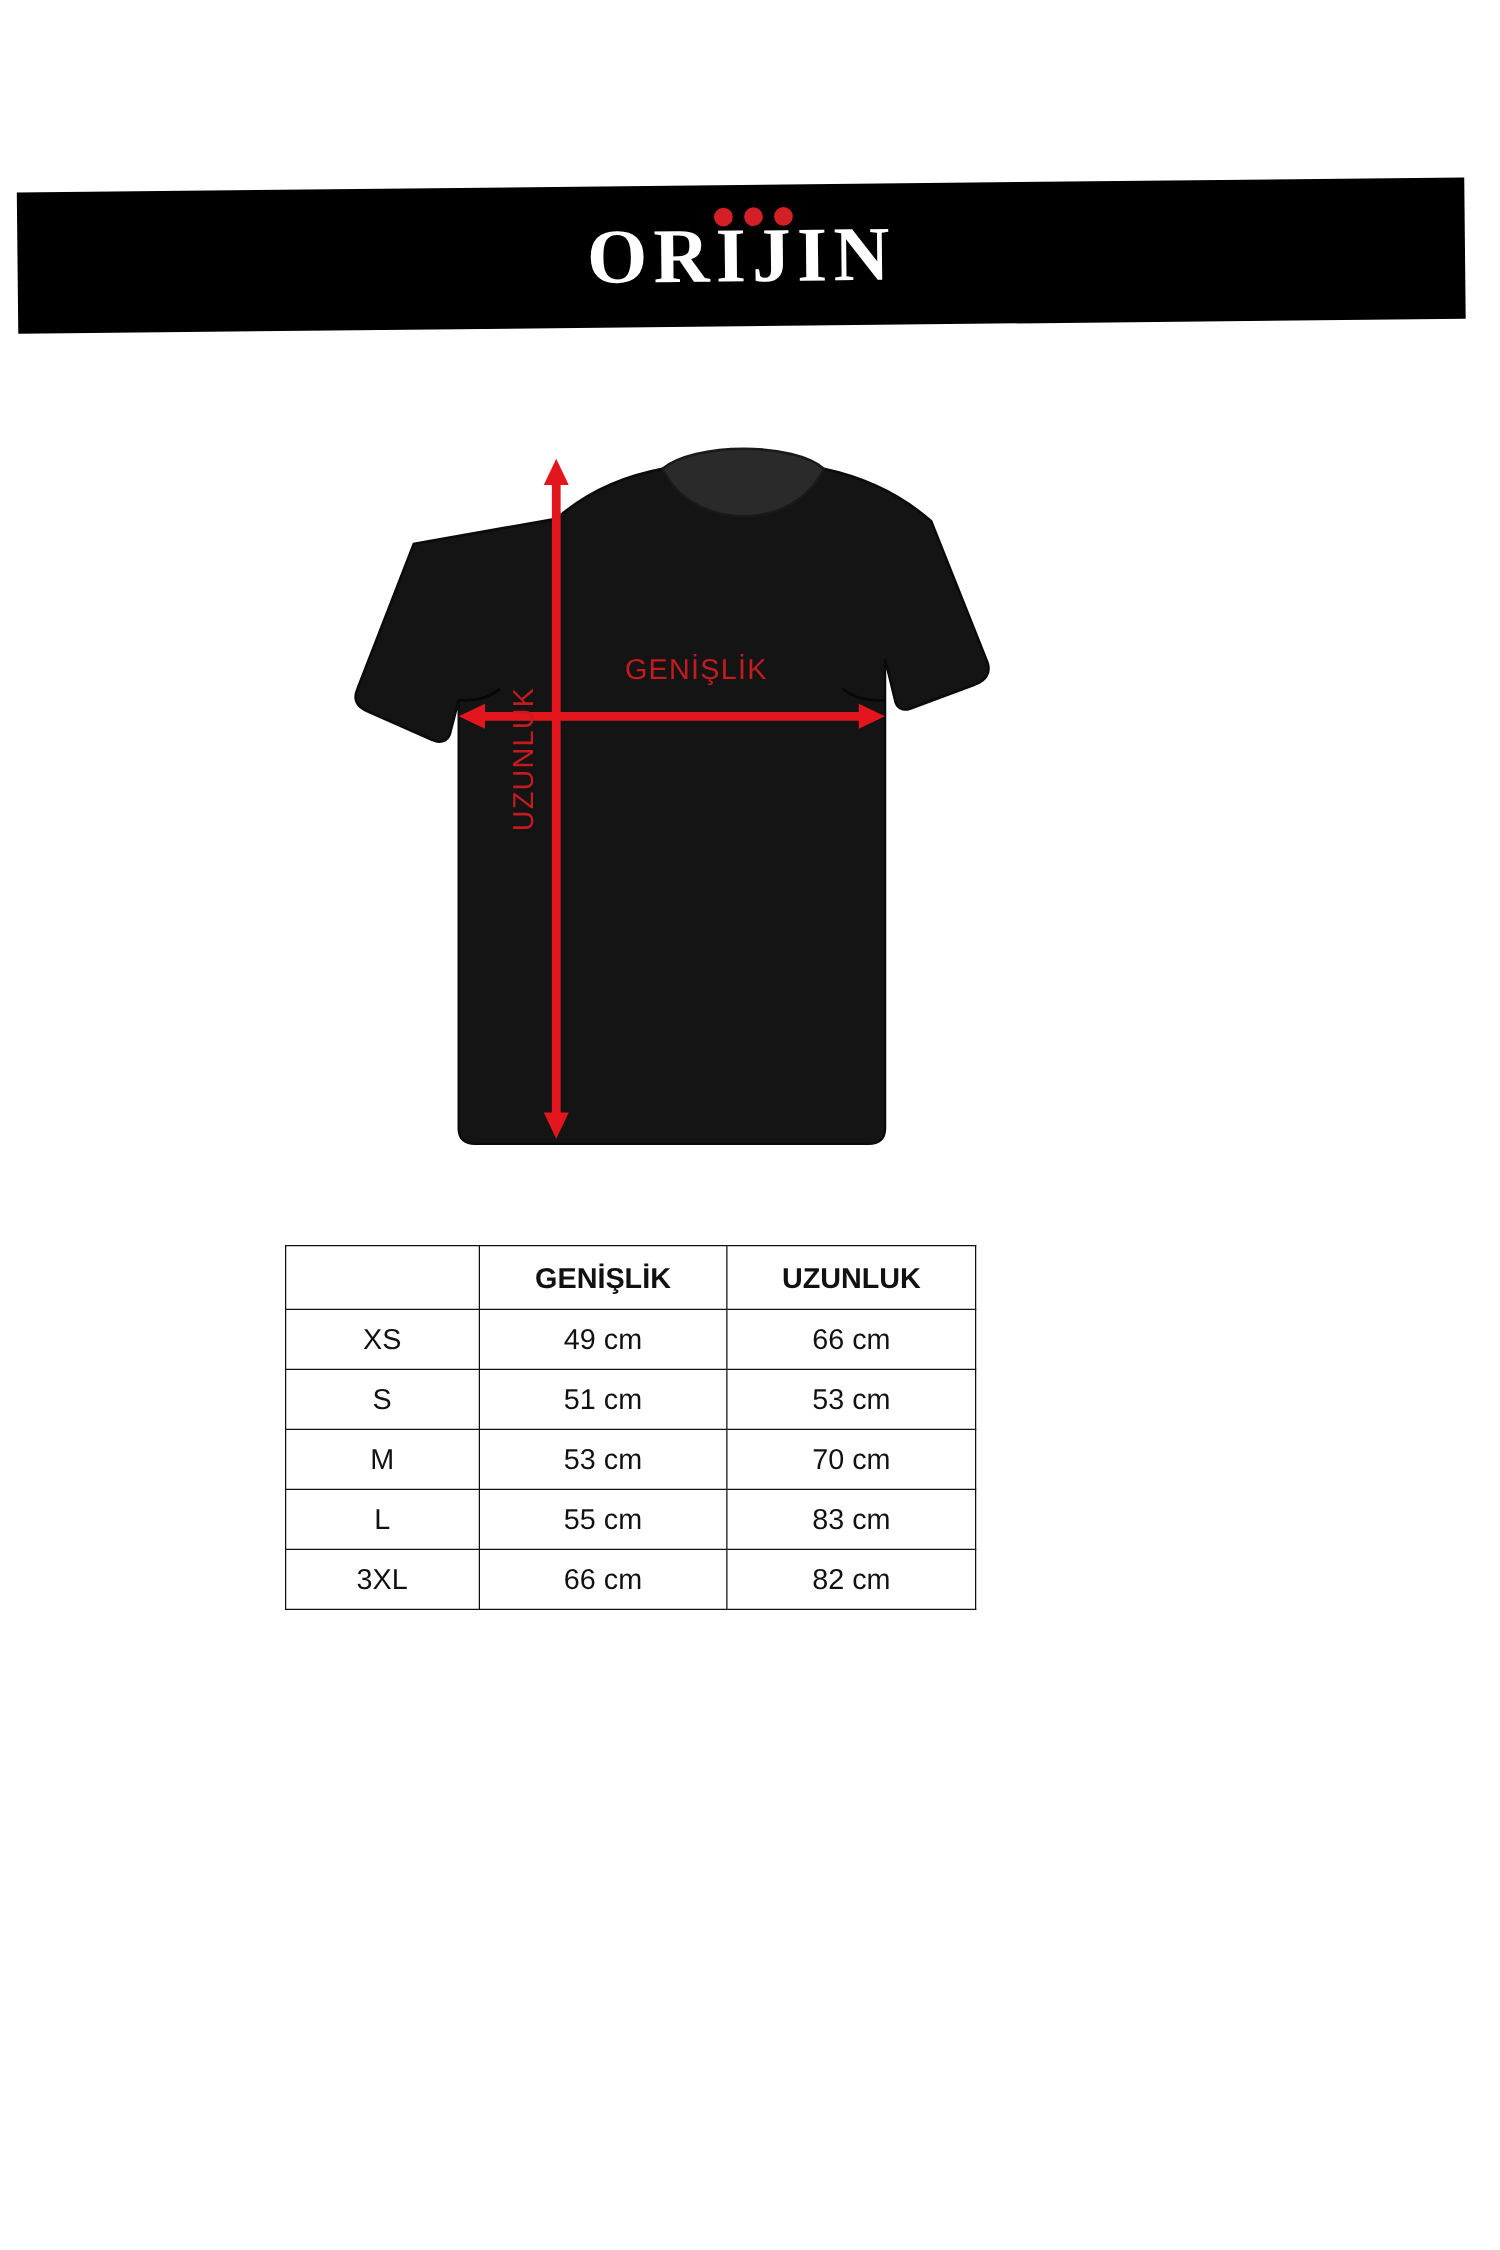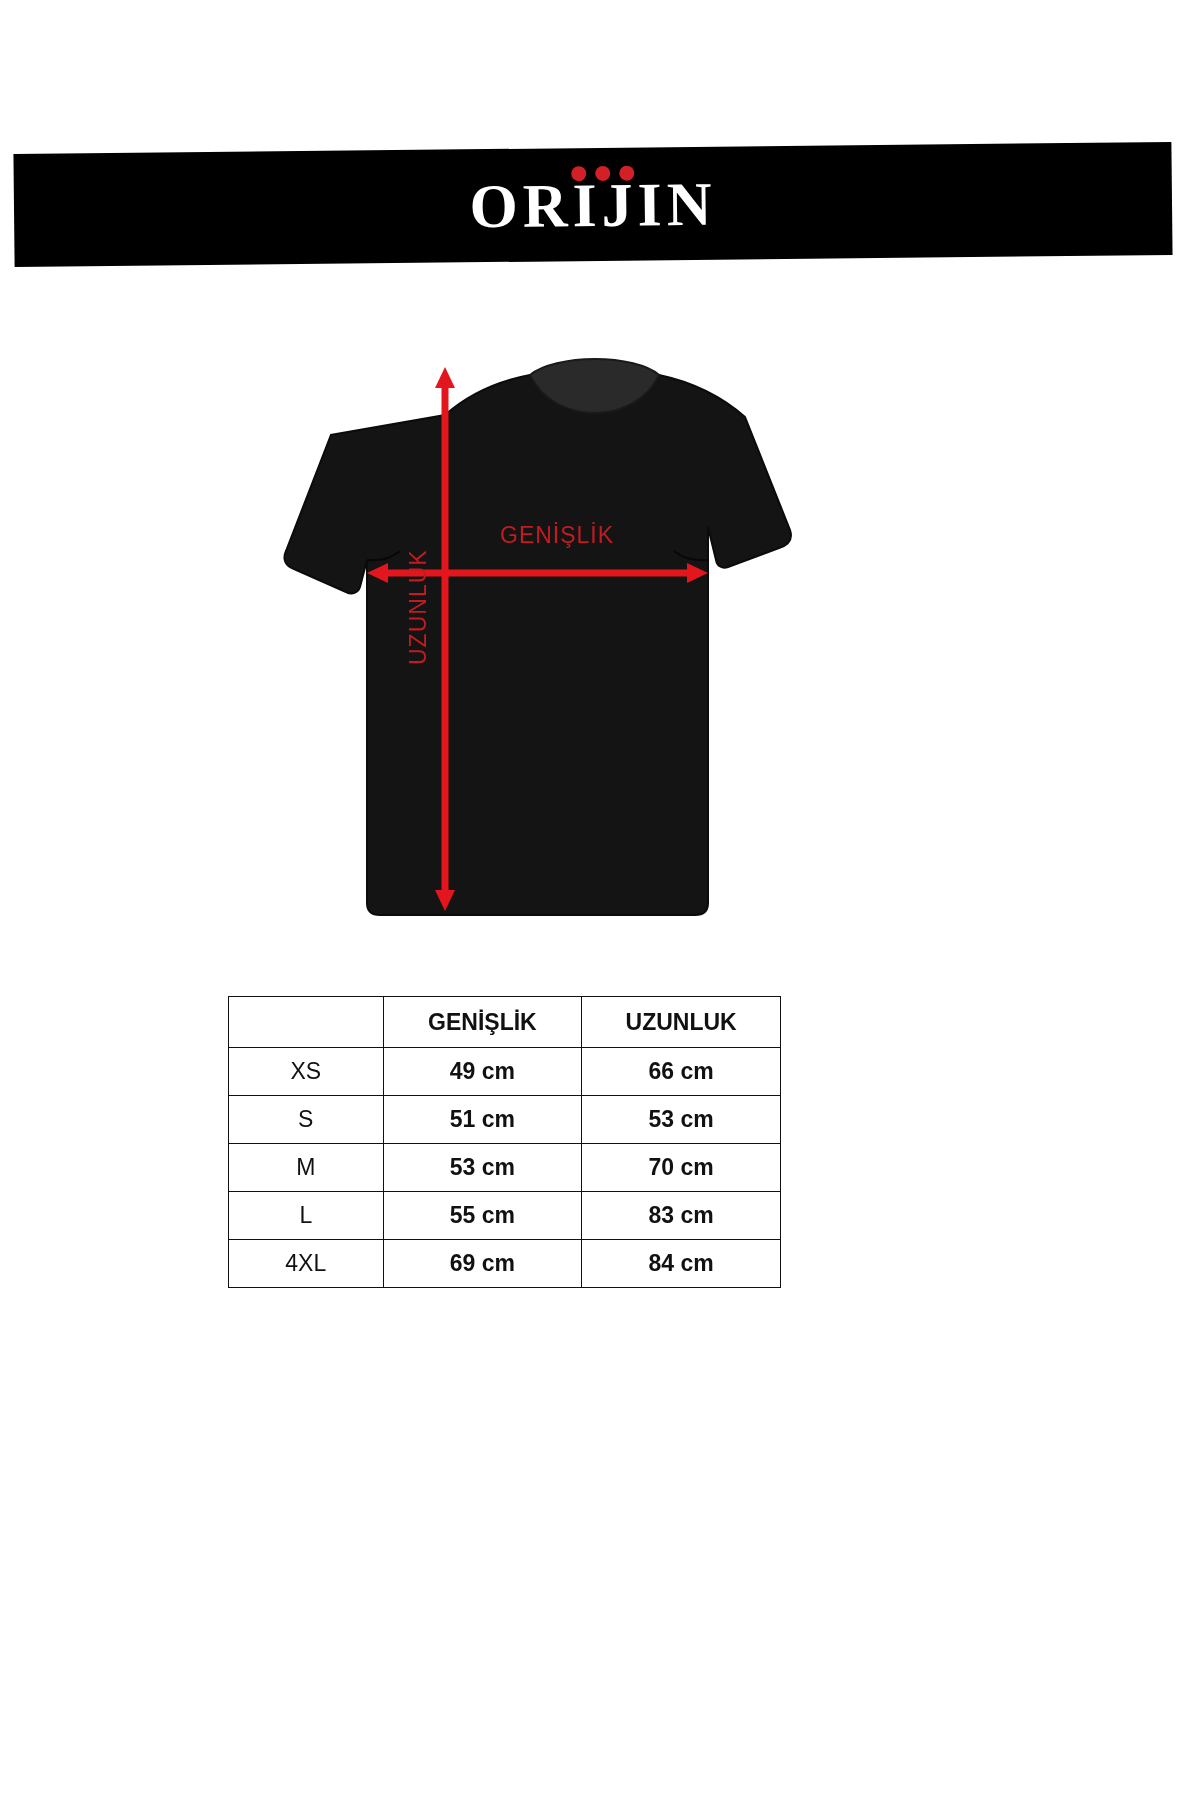--- a/index.html
+++ b/index.html
@@ -105,21 +105,21 @@
     table-layout: fixed;
   }
   table.size-table td, table.size-table th {
     border: 1.5px solid #111111;
     height: 47px;
     text-align: center;
     vertical-align: middle;
     font-size: 23px;
     color: #111111;
     font-family: "Liberation Sans", sans-serif;
-    font-weight: bold;
+    font-weight: normal;
     padding: 0;
   }
   table.size-table thead th {
     font-weight: bold;
     height: 50px;
   }
   table.size-table tbody td.size-cell {
     font-weight: normal;
   }
   col.c1 { width: 28%; }
@@ -198,19 +198,19 @@
         <td class="size-cell">M</td>
         <td>53 cm</td>
         <td>70 cm</td>
       </tr>
       <tr>
         <td class="size-cell">L</td>
         <td>55 cm</td>
         <td>83 cm</td>
       </tr>
       <tr>
-        <td class="size-cell">4XL</td>
-        <td>69 cm</td>
-        <td>84 cm</td>
+        <td class="size-cell">3XL</td>
+        <td>66 cm</td>
+        <td>82 cm</td>
       </tr>
     </tbody>
   </table>
 </div>
 
 </body></html>

